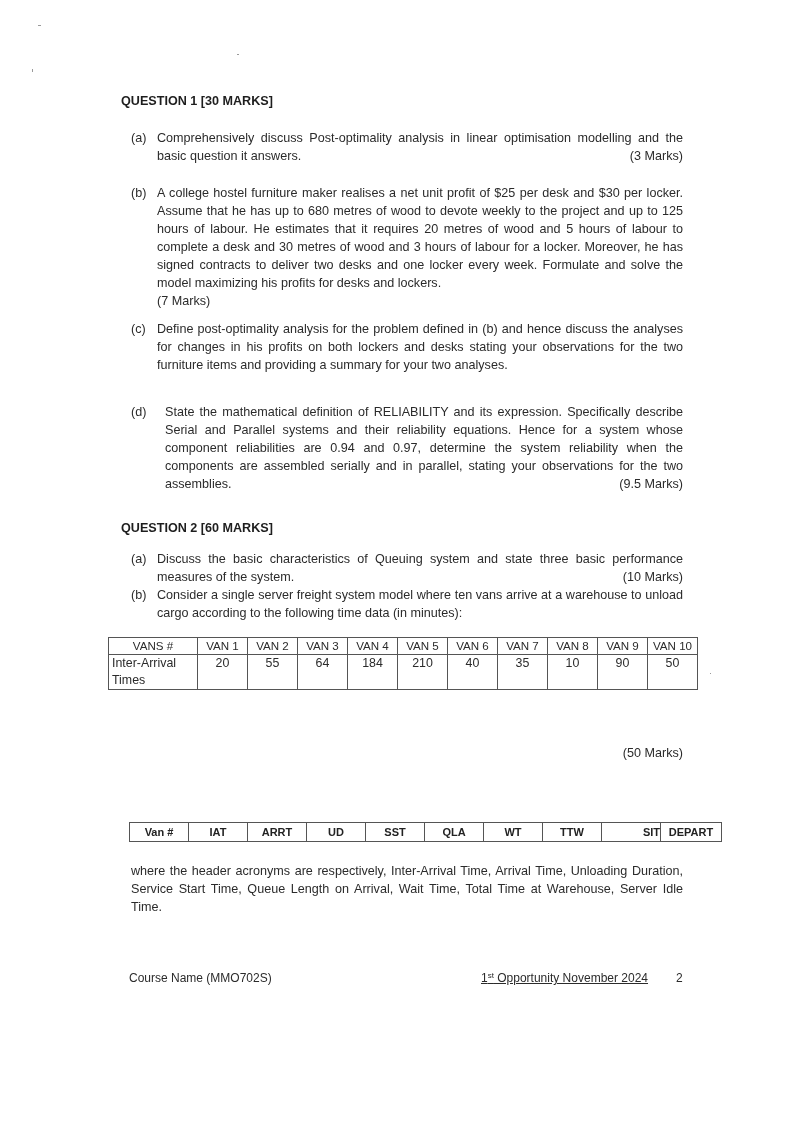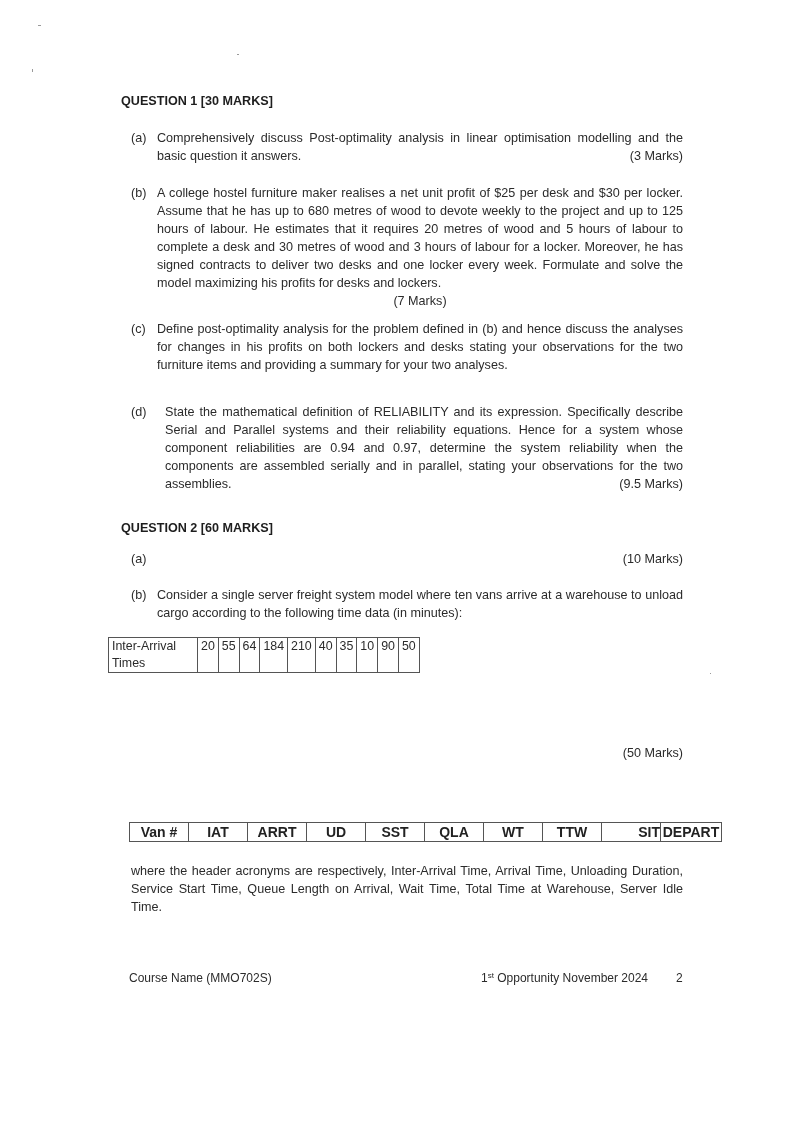--- a/index.html
+++ b/index.html
@@ -11,21 +11,21 @@
   .speck { position: absolute; background: #9a9a9a; }
   .qhead {
     position: absolute; left: 121px; font-weight: bold; font-size: 12.6px; color: #1e1e1e;
   }
   .part {
     position: absolute; left: 131px; width: 552px; line-height: 18px;
   }
   .part .lbl { position: absolute; left: 0; top: 0; }
   .part .txt { margin-left: 26px; text-align: justify; }
   .part.d .txt { margin-left: 34px; }
-  .marks { display: block; text-align: center; }
+  .marks { display: block; text-align: left; }
   .inline-marks { float: right; }
 
   table.data {
     position: absolute; left: 108px; top: 637px; border-collapse: collapse;
     font-size: 12.4px; color: #2b2b2b;
   }
   table.data td {
     border: 1px solid #555; padding: 0 3px; vertical-align: top; text-align: center;
     height: 17px; line-height: 17px;
   }
@@ -33,21 +33,21 @@
   table.data td.rowlbl { text-align: left; width: 82px; }
   table.data td.c { width: 43px; }
   table.data tr.body td { height: 34px; }
 
   .para {
     position: absolute; left: 131px; width: 552px; line-height: 18px; text-align: justify;
   }
 
   table.headers {
     position: absolute; left: 129px; top: 822px; border-collapse: collapse;
-    font-weight: bold; font-size: 14px; color: #222;
+    font-weight: bold; font-size: 11px; color: #222;
   }
   table.headers td {
     border: 1px solid #555; text-align: center; height: 18px; line-height: 18px; padding: 0;
   }
 
   .footer { position: absolute; top: 971px; font-size: 12px; color: #2b2b2b; }
   sup { font-size: 8px; vertical-align: 4px; }
 </style>
 </head>
 <body>
@@ -75,30 +75,43 @@
 
 <div class="part d" style="top:403px;">
   <span class="lbl">(d)</span>
   <div class="txt"><span>State the mathematical definition of RELIABILITY and its expression. Specifically describe Serial and Parallel systems and their reliability equations. Hence for a system whose component reliabilities are 0.94 and 0.97, determine the system reliability when the components are assembled serially and in parallel, stating your observations for the two assemblies.</span><span class="inline-marks">(9.5 Marks)</span></div>
 </div>
 
 <div class="qhead" style="top:521px;">QUESTION 2 [60 MARKS]</div>
 
 <div class="part" style="top:550px;">
   <span class="lbl">(a)</span>
-  <div class="txt"><span class="inline-marks">(10 Marks)</span></div>
+  <div class="txt"><span>Discuss the basic characteristics of Queuing system and state three basic performance measures of the system.</span><span class="inline-marks">(10 Marks)</span></div>
 </div>
 
 <div class="part" style="top:586px;">
   <span class="lbl">(b)</span>
   <div class="txt"><span>Consider a single server freight system model where ten vans arrive at a warehouse to unload cargo according to the following time data (in minutes):</span></div>
 </div>
 
 <table class="data">
   <tbody>
+      <tr class="hdr">
+    <td class="rowlbl" style="text-align:center;">VANS #</td>
+    <td class="c">VAN 1</td>
+    <td class="c">VAN 2</td>
+    <td class="c">VAN 3</td>
+    <td class="c">VAN 4</td>
+    <td class="c">VAN 5</td>
+    <td class="c">VAN 6</td>
+    <td class="c">VAN 7</td>
+    <td class="c">VAN 8</td>
+    <td class="c">VAN 9</td>
+    <td class="c">VAN 10</td>
+  </tr>
   <tr class="body">
     <td class="rowlbl">Inter-Arrival Times</td>
     <td>20</td>
     <td>55</td>
     <td>64</td>
     <td>184</td>
     <td>210</td>
     <td>40</td>
     <td>35</td>
     <td>10</td>
@@ -126,14 +139,14 @@
     <td style="width:58px;">TTW</td>
     <td style="width:58px;text-align:right;">SIT</td>
     <td style="width:60px;">DEPART</td>
   </tr>
 </tbody>
   </table>
 
 <div class="para" style="top:862px;">where the header acronyms are respectively, Inter-Arrival Time, Arrival Time, Unloading Duration, Service Start Time, Queue Length on Arrival, Wait Time, Total Time at Warehouse, Server Idle Time.</div>
 
 <div class="footer" style="left:129px;">Course Name (MMO702S)</div>
-<div class="footer" style="left:481px;"><span>1</span><sup>st</sup><span> Opportunity November 2024</span></div>
+<div class="footer" style="left:481px;text-decoration:underline;"><span>1</span><sup>st</sup><span> Opportunity November 2024</span></div>
 <div class="footer" style="left:676px;">2</div>
 
 </body></html>

